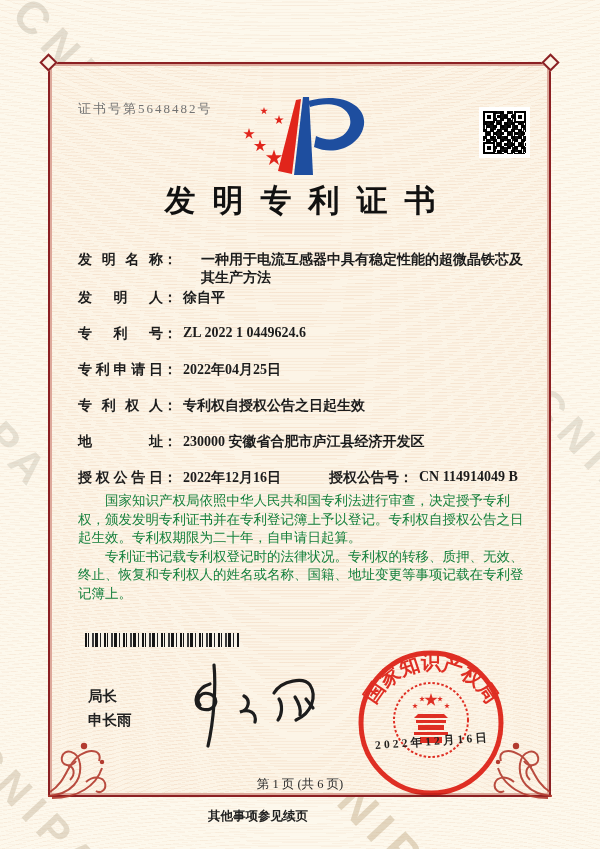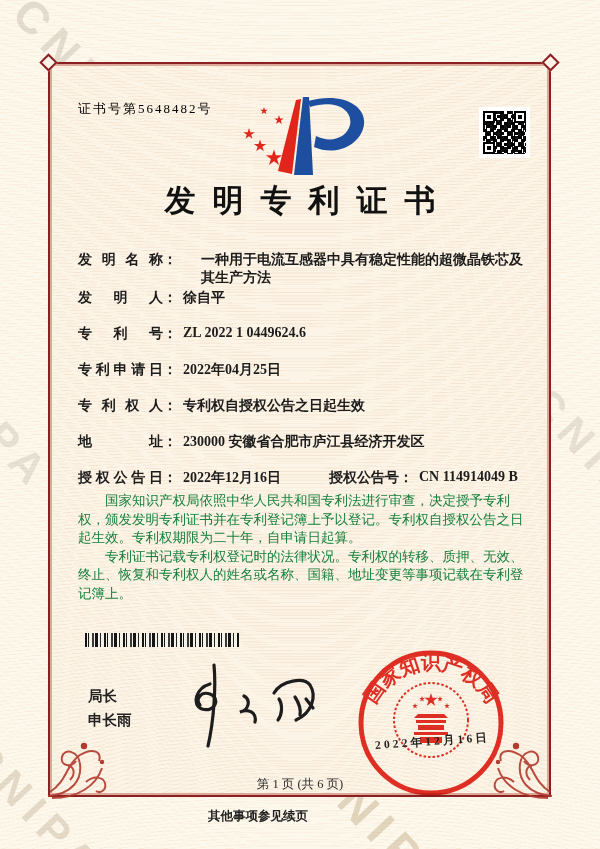--- a/index.html
+++ b/index.html
@@ -28,21 +28,21 @@
     background:
       repeating-radial-gradient(ellipse 430px 150px at 50% 106%, rgba(228,178,140,.15) 0 2px, rgba(255,255,255,0) 2px 9px),
       repeating-radial-gradient(ellipse 470px 170px at 50% -8%, rgba(228,178,140,.11) 0 2px, rgba(255,255,255,0) 2px 11px),
       #fcf4e6;}
   .corner-diamond{position:absolute;width:9px;height:9px;background:#fcf4e6;
     border:2px solid #8b2023;transform:rotate(45deg);}
   .cd-tl{left:-8px;top:-8px;} .cd-tr{right:-8px;top:-8px;}
   .flourish{position:absolute;width:86px;height:86px;}
   .fl-bl{left:36px;top:718px;} .fl-br{left:478px;top:718px;transform:scaleX(-1);}
   
-  .cert-no{position:absolute;left:78px;top:100px;font-size:13px;letter-spacing:2px;color:#000000;}
+  .cert-no{position:absolute;left:78px;top:100px;font-size:13px;letter-spacing:2px;color:#737373;}
   .logo{position:absolute;left:233px;top:94px;width:148px;height:88px;}
   .qr{position:absolute;left:479px;top:107px;width:47px;height:47px;background:#fff;padding:2px;}
   .qr-inner{position:relative;width:43px;height:43px;margin:2px;
     background:
       repeating-conic-gradient(#000 0% 25%, #fff 25% 50%) 0 0/7px 7px,
       repeating-conic-gradient(#111 0% 25%, #fefefe 25% 50%) 2px 3px/11px 11px;
     background-blend-mode:multiply;}
   .finder{position:absolute;width:8px;height:8px;border:2px solid #000;background:#fff;}
   .finder::after{content:"";position:absolute;left:2px;top:2px;width:4px;height:4px;background:#000;}
   .f-tl{left:0;top:0;} .f-tr{right:0;top:0;} .f-bl{left:0;bottom:0;}

